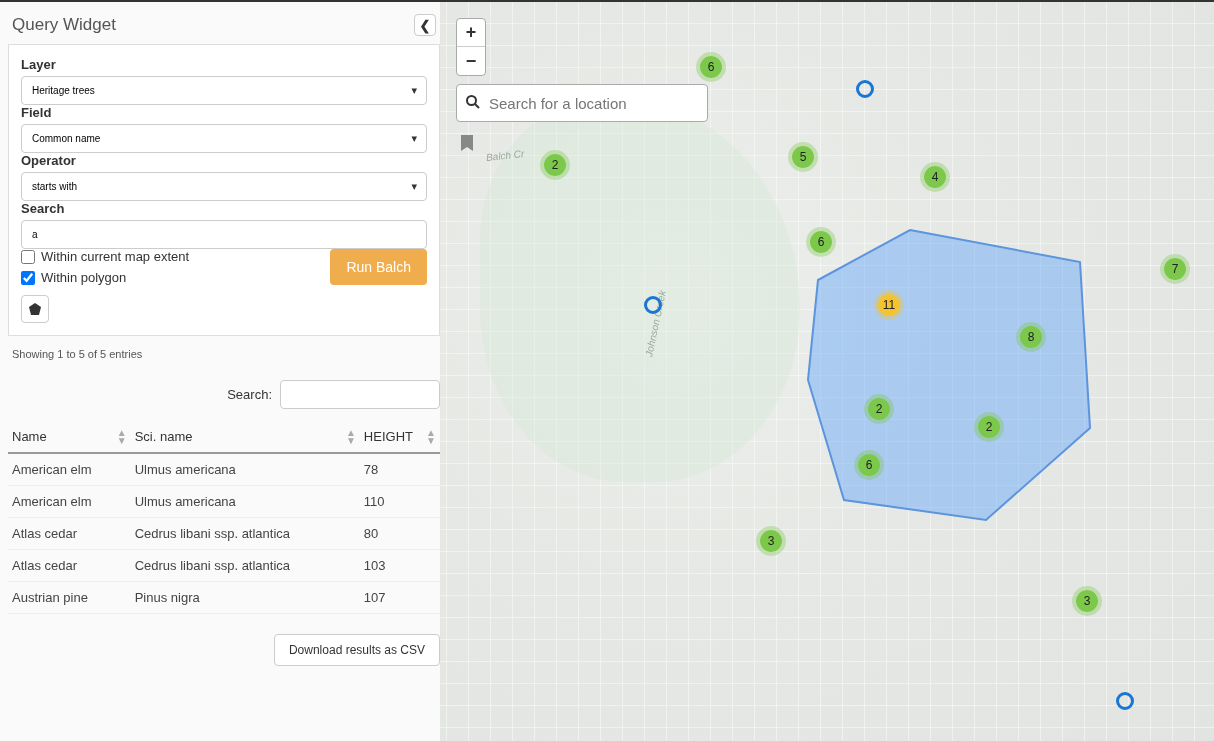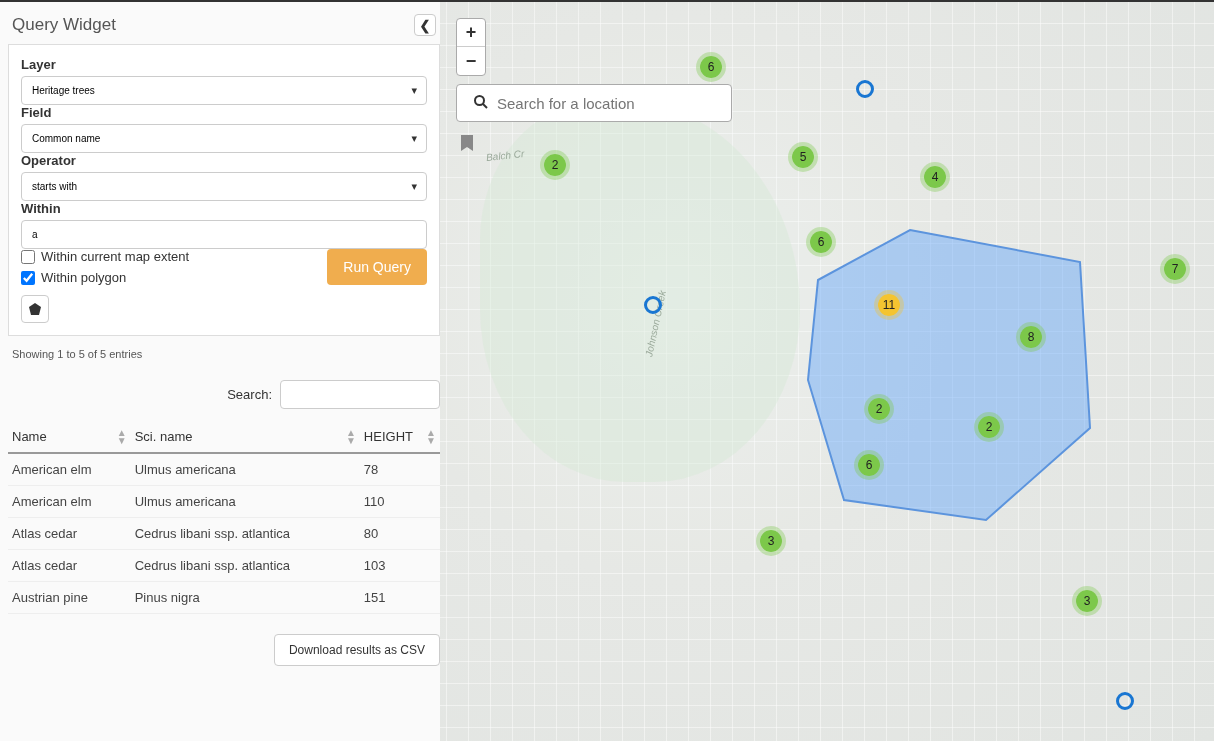--- a/index.html
+++ b/index.html
@@ -200,26 +200,26 @@
     height: 28px;
     display: flex; align-items: center; justify-content: center;
     font-size: 18px; font-weight: bold;
     cursor: pointer;
     color: #333;
   }
   .zoom-ctrl div:first-child { border-bottom: 1px solid #ccc; }
   .map-search {
     position: absolute;
     left: 16px; top: 82px;
-    width: 276px; height: 38px;
+    width: 252px; height: 38px;
     border: 1px solid #aaa;
     border-radius: 4px;
     background: #fff;
     display: flex; align-items: center;
-    padding: 0 16px;
+    padding: 0 8px;
     gap: 8px;
   }
   .map-search input {
     border: none; outline: none;
     font-size: 15px;
     flex: 1;
     color: #555;
   }
   .bookmark {
     position: absolute;
@@ -291,35 +291,35 @@
       </select>
     </div>
 
     <label class="form-label">Operator</label>
     <div class="select-wrap">
       <select class="form-select">
         <option>starts with</option>
       </select>
     </div>
 
-    <label class="form-label">Within</label>
+    <label class="form-label">Search</label>
     <input class="form-input" type="text" value="a" style="">
 
     <div class="form-row">
       <div class="check-col">
         <label class="check-item">
           <input type="checkbox" style="">
           <span>Within current map extent</span>
         </label>
         <label class="check-item">
           <input type="checkbox" checked="" style="">
           <span>Within polygon</span>
         </label>
       </div>
-      <button class="run-btn">Run Query</button>
+      <button class="run-btn">Run Balch</button>
     </div>
 
     <div class="poly-btn">
       <svg width="14" height="14" viewBox="0 0 14 14">
           <polygon points="7,1 13,5 11,13 3,13 1,5" fill="#333"></polygon>
         </svg>
     </div>
   </div>
 
   <div class="entries-text">Showing 1 to 5 of 5 entries</div>
@@ -354,21 +354,21 @@
           <td>80</td>
         </tr>
       <tr>
           <td>Atlas cedar</td>
           <td>Cedrus libani ssp. atlantica</td>
           <td>103</td>
         </tr>
       <tr>
           <td>Austrian pine</td>
           <td>Pinus nigra</td>
-          <td>151</td>
+          <td>107</td>
         </tr>
     </tbody>
   </table>
 
   <div class="dl-row">
     <button class="dl-btn">Download results as CSV</button>
   </div>
 </div>
 
 <div class="map">

